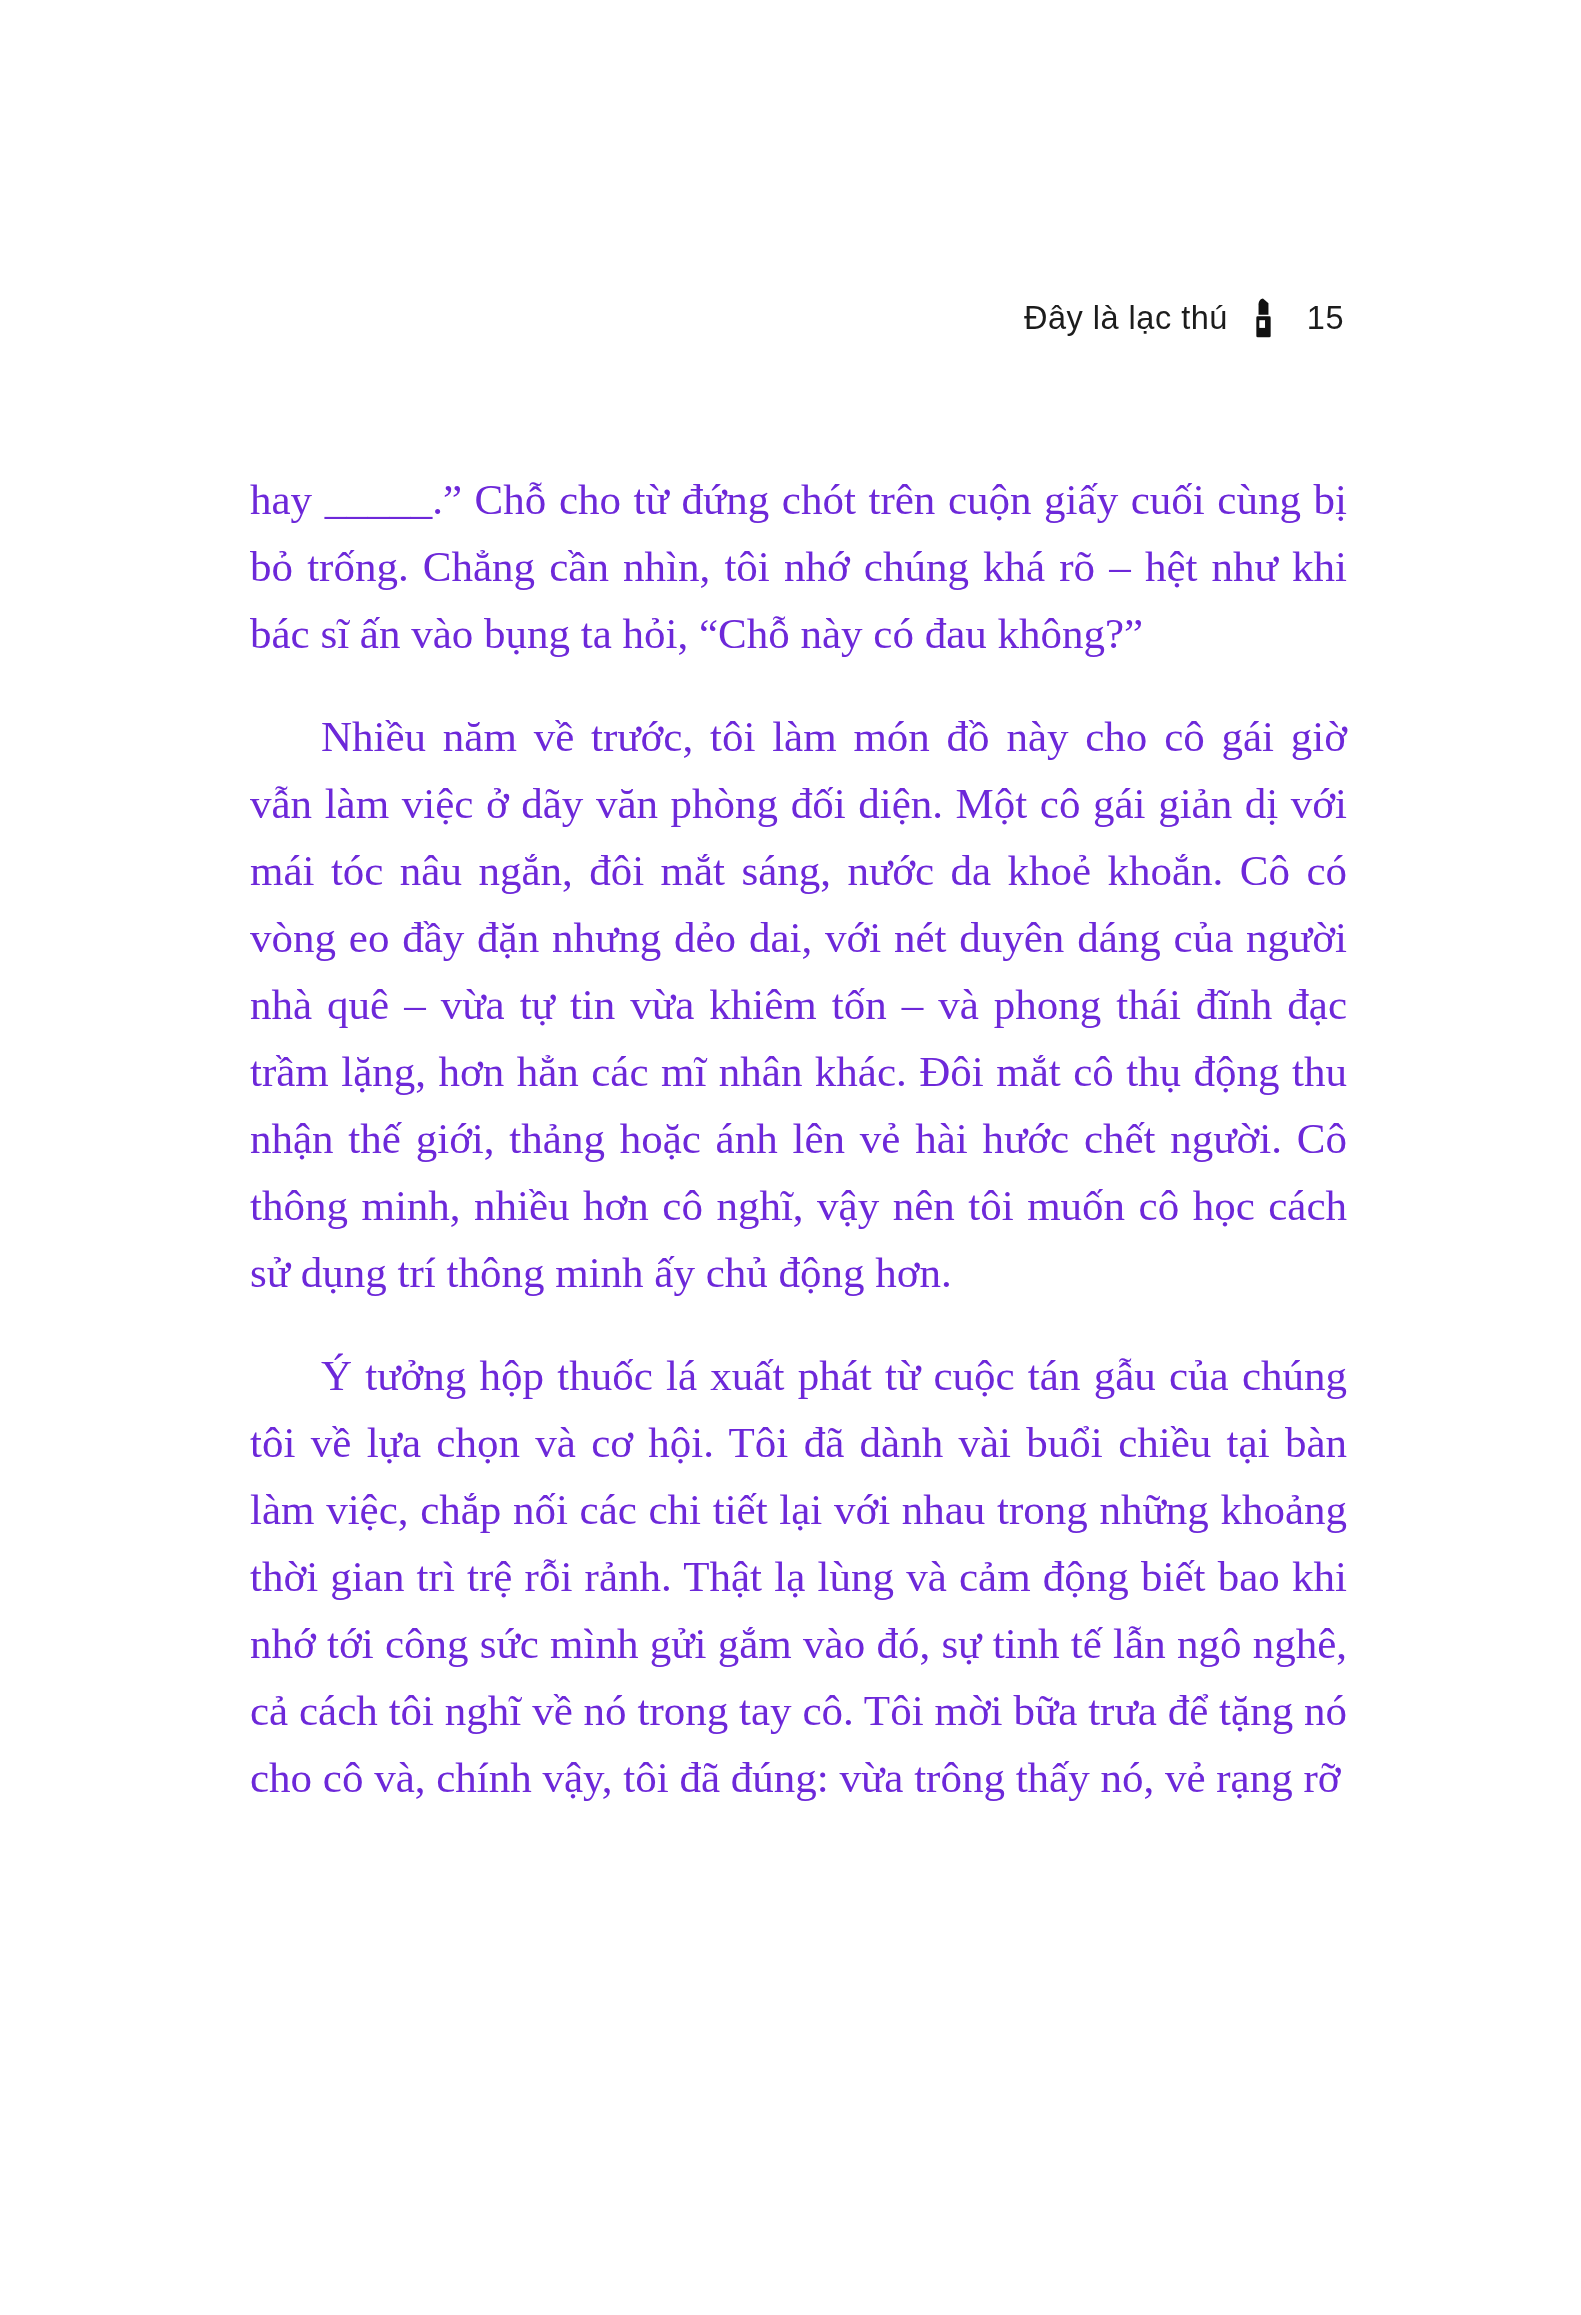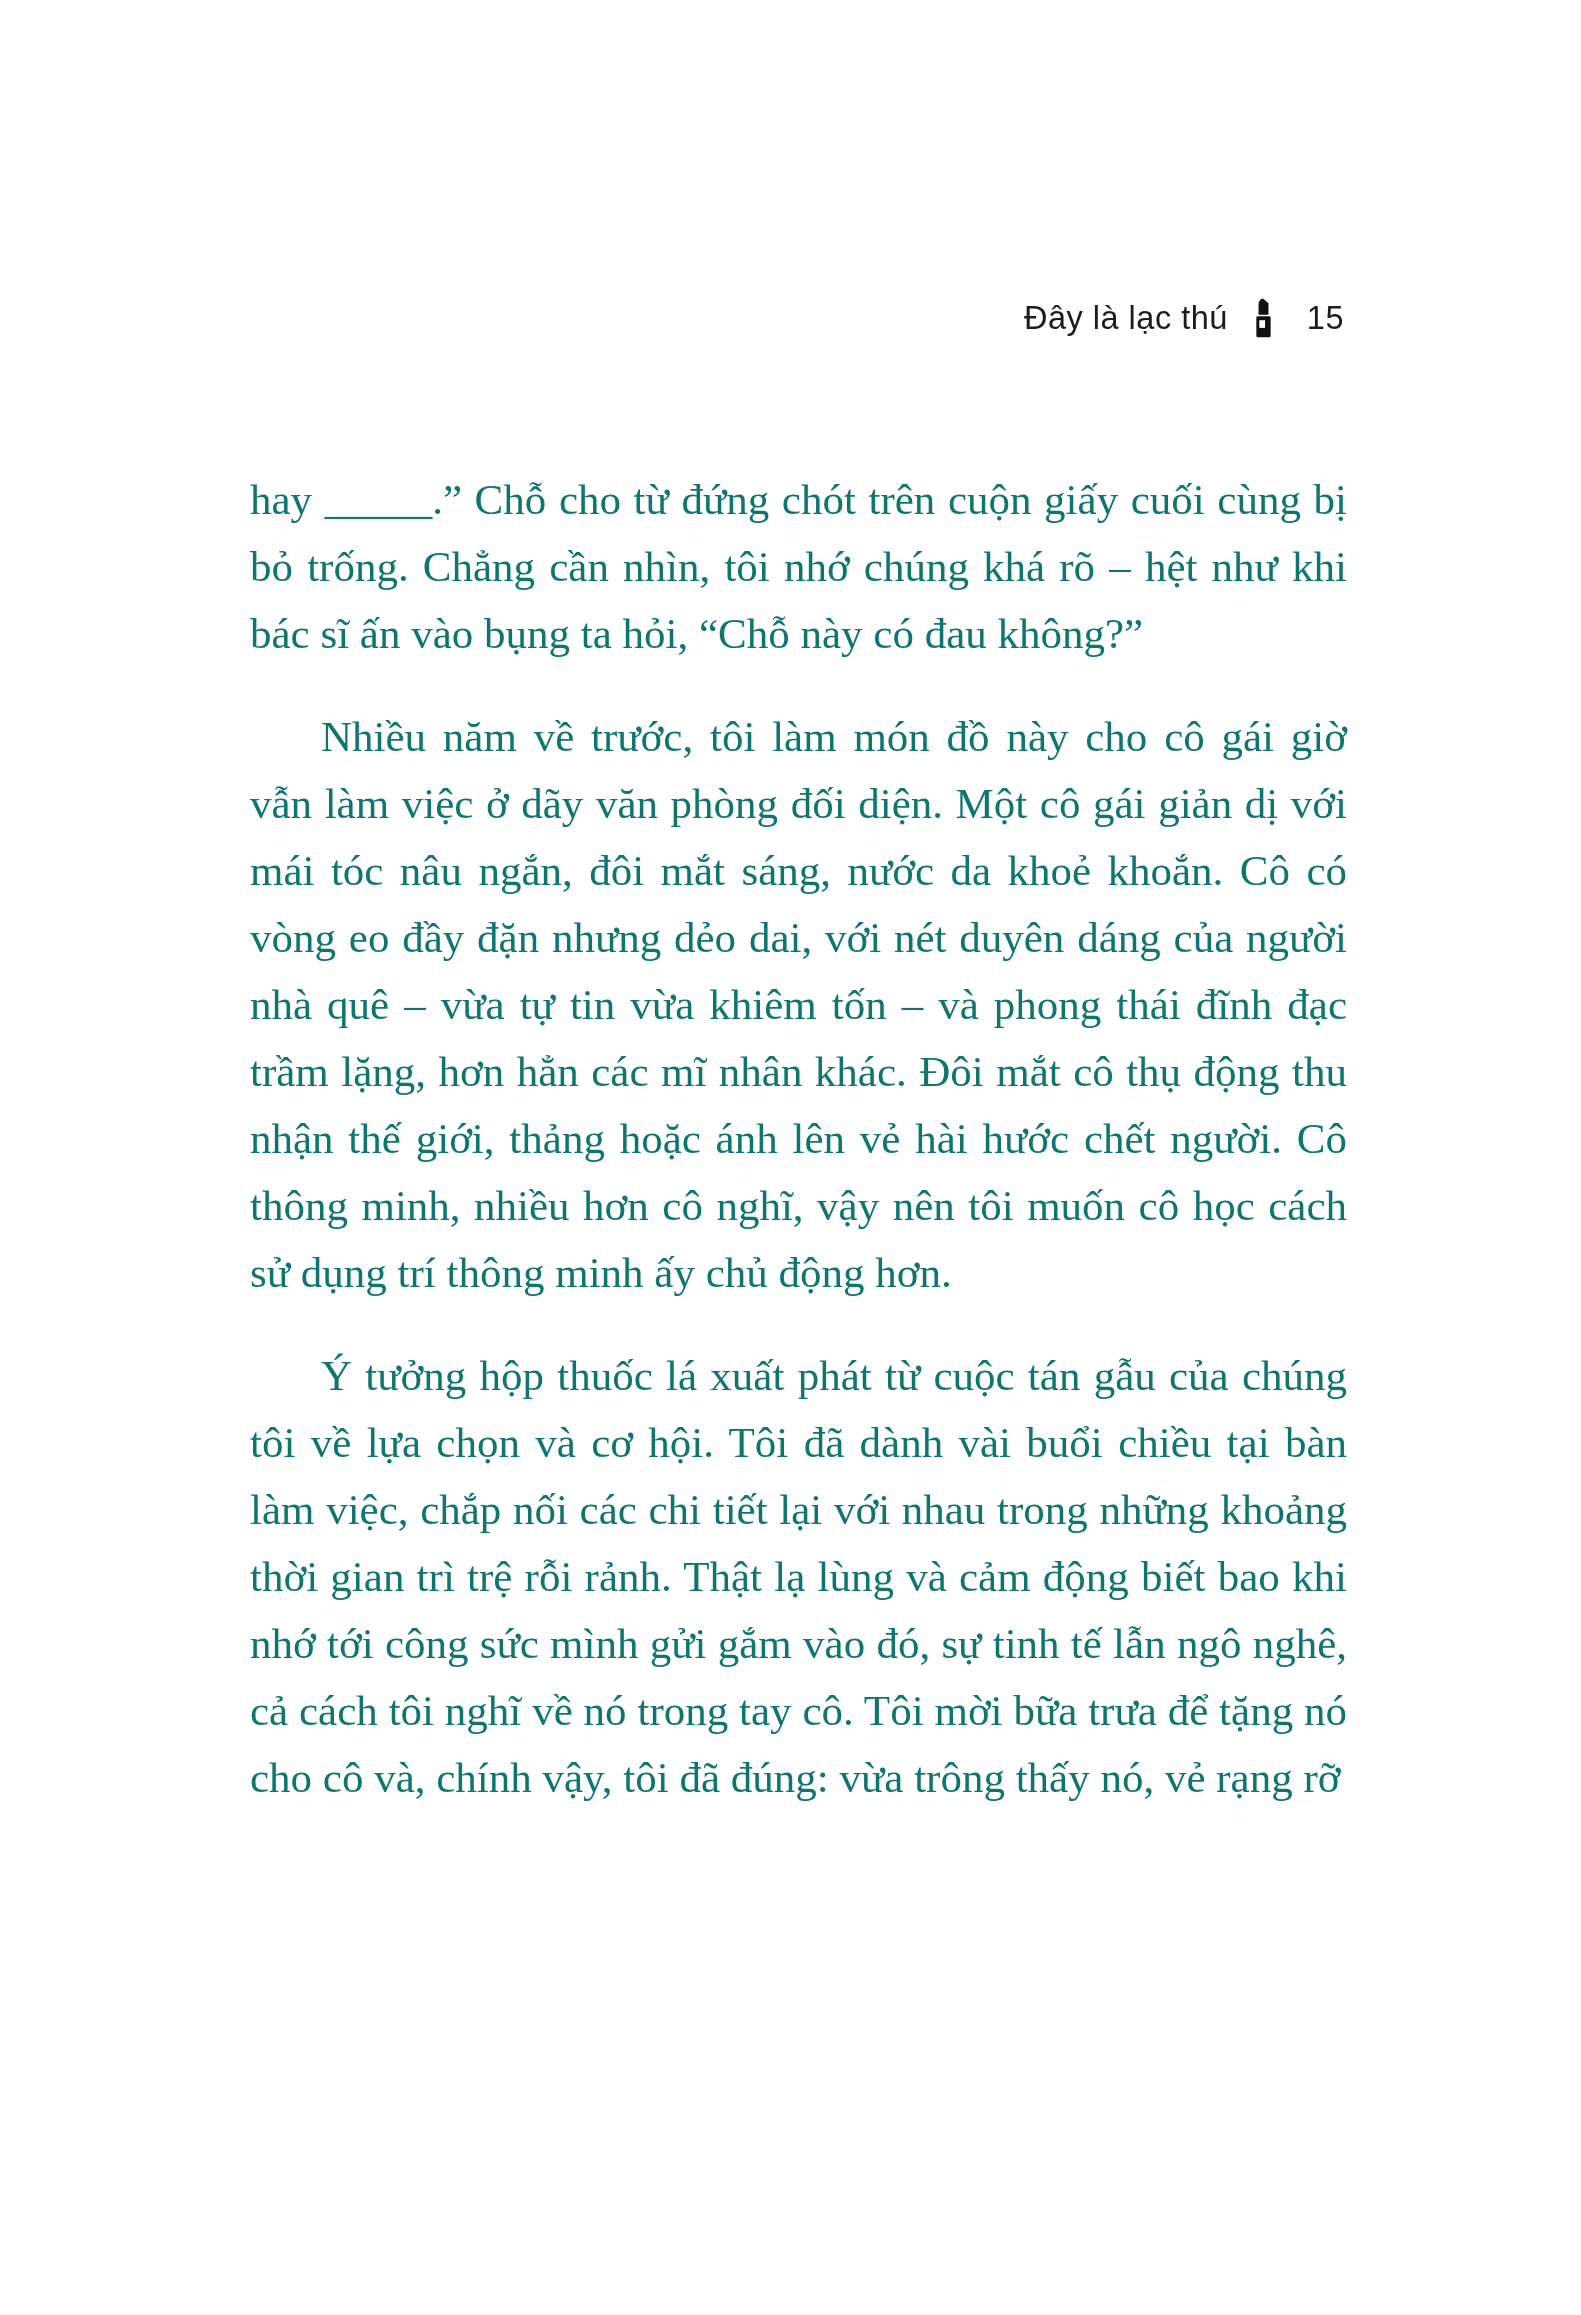--- a/index.html
+++ b/index.html
@@ -48,21 +48,21 @@
   }
   
   .body-text {
     position: absolute;
     top: 466px;
     left: 250px;
     width: 1097px;
     font-family: "Liberation Serif", "DejaVu Serif", serif;
     font-size: 43px;
     line-height: 67px;
-    color: #0f766e;
+    color: #6d28d9;
     text-align: justify;
   }
   .body-text p {
     margin: 0;
     text-indent: 71px;
   }
   .body-text p.continuation {
     text-indent: 0;
   }
   .body-text p + p {

